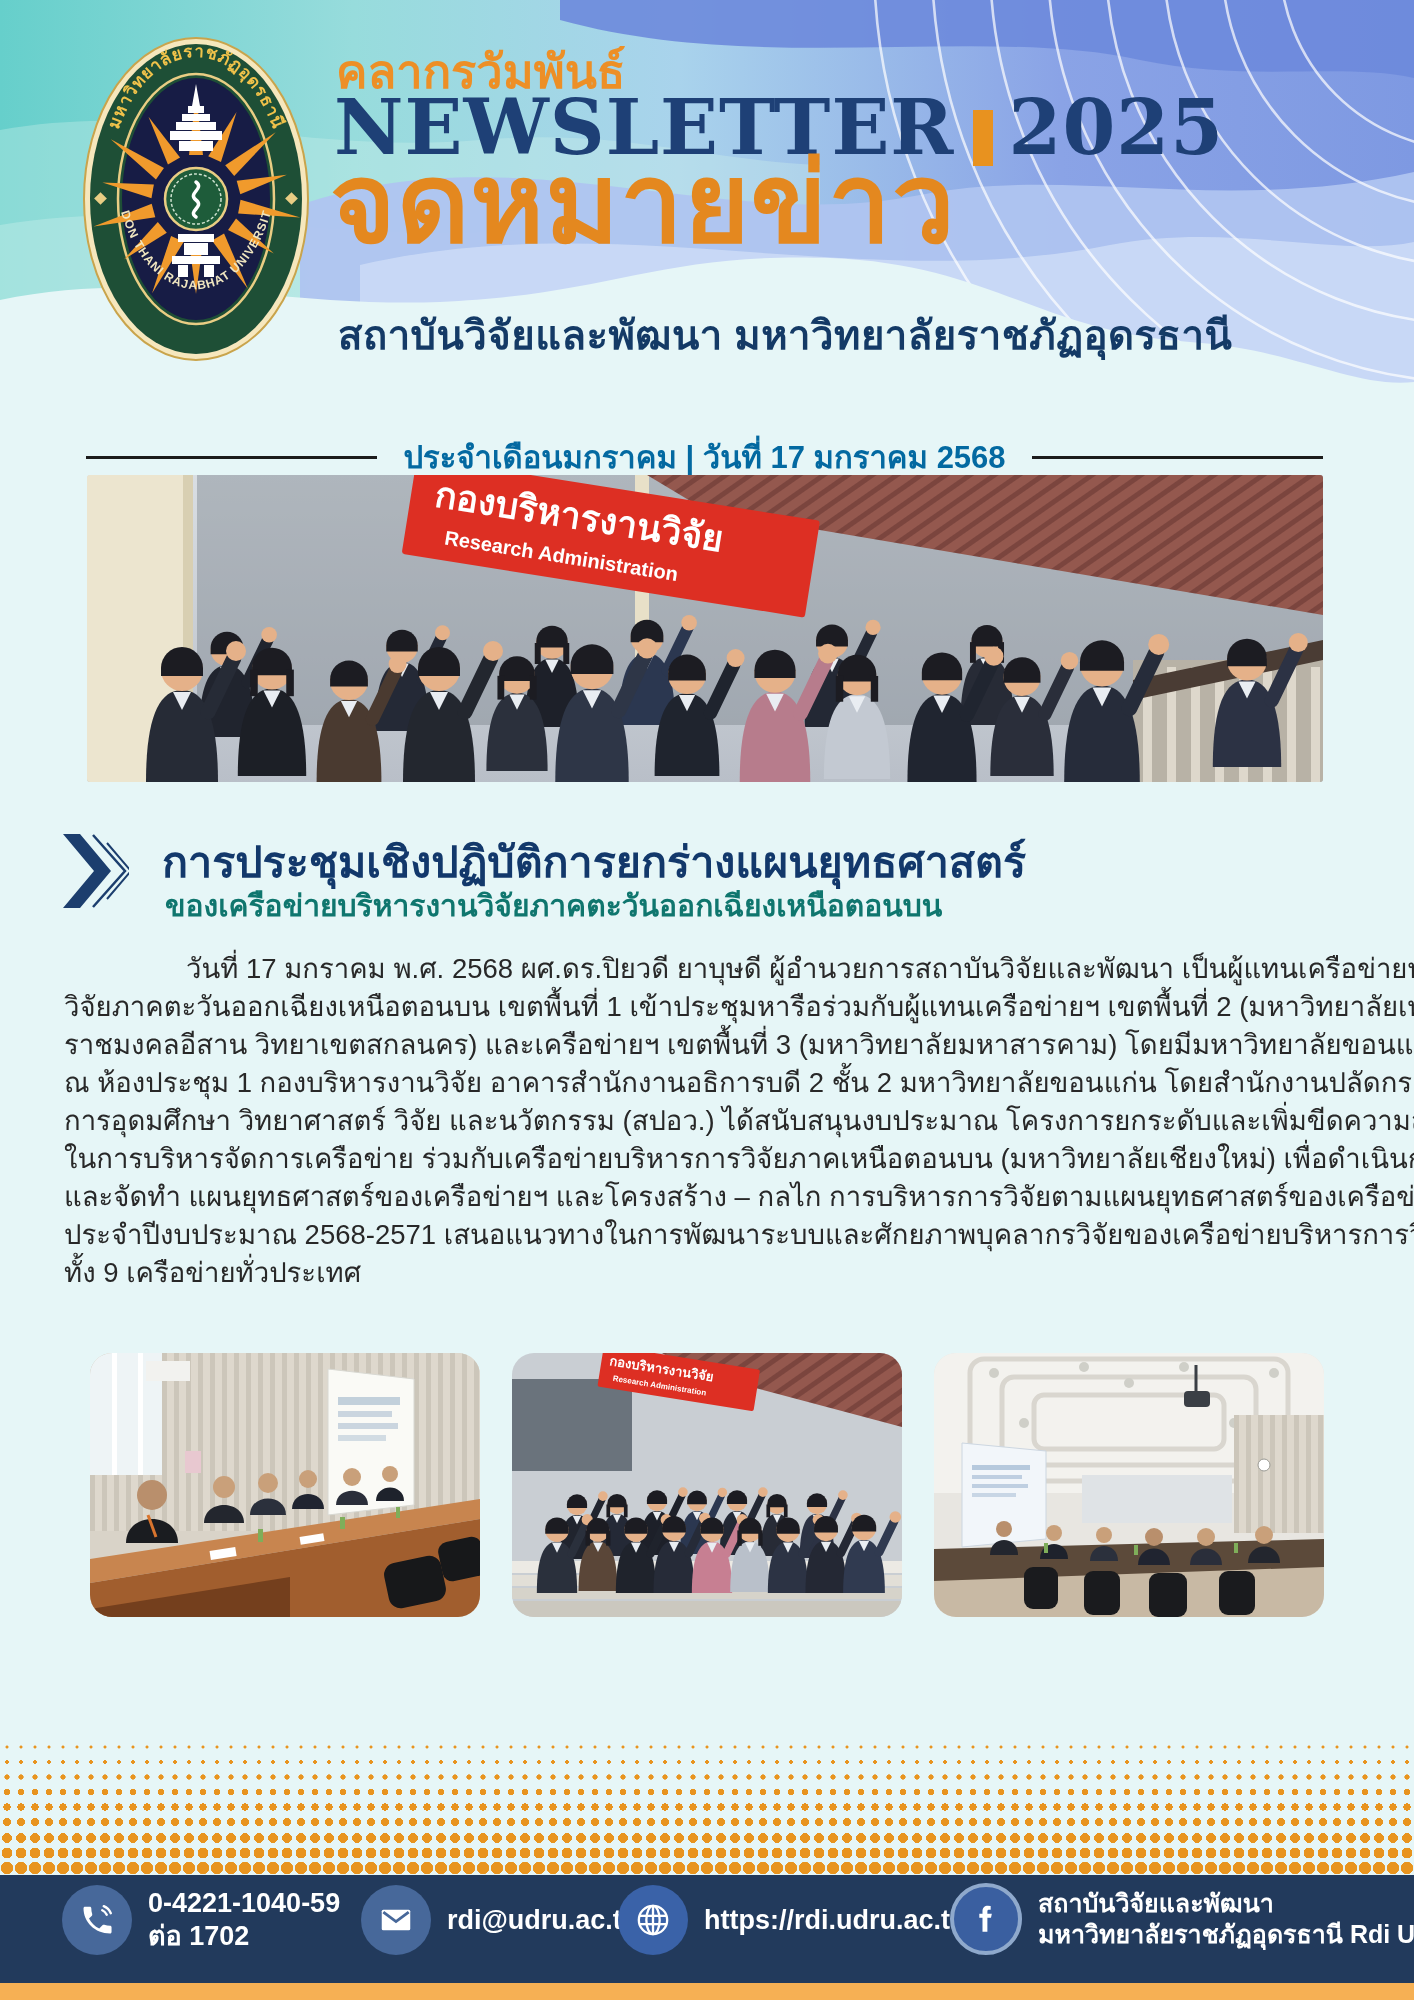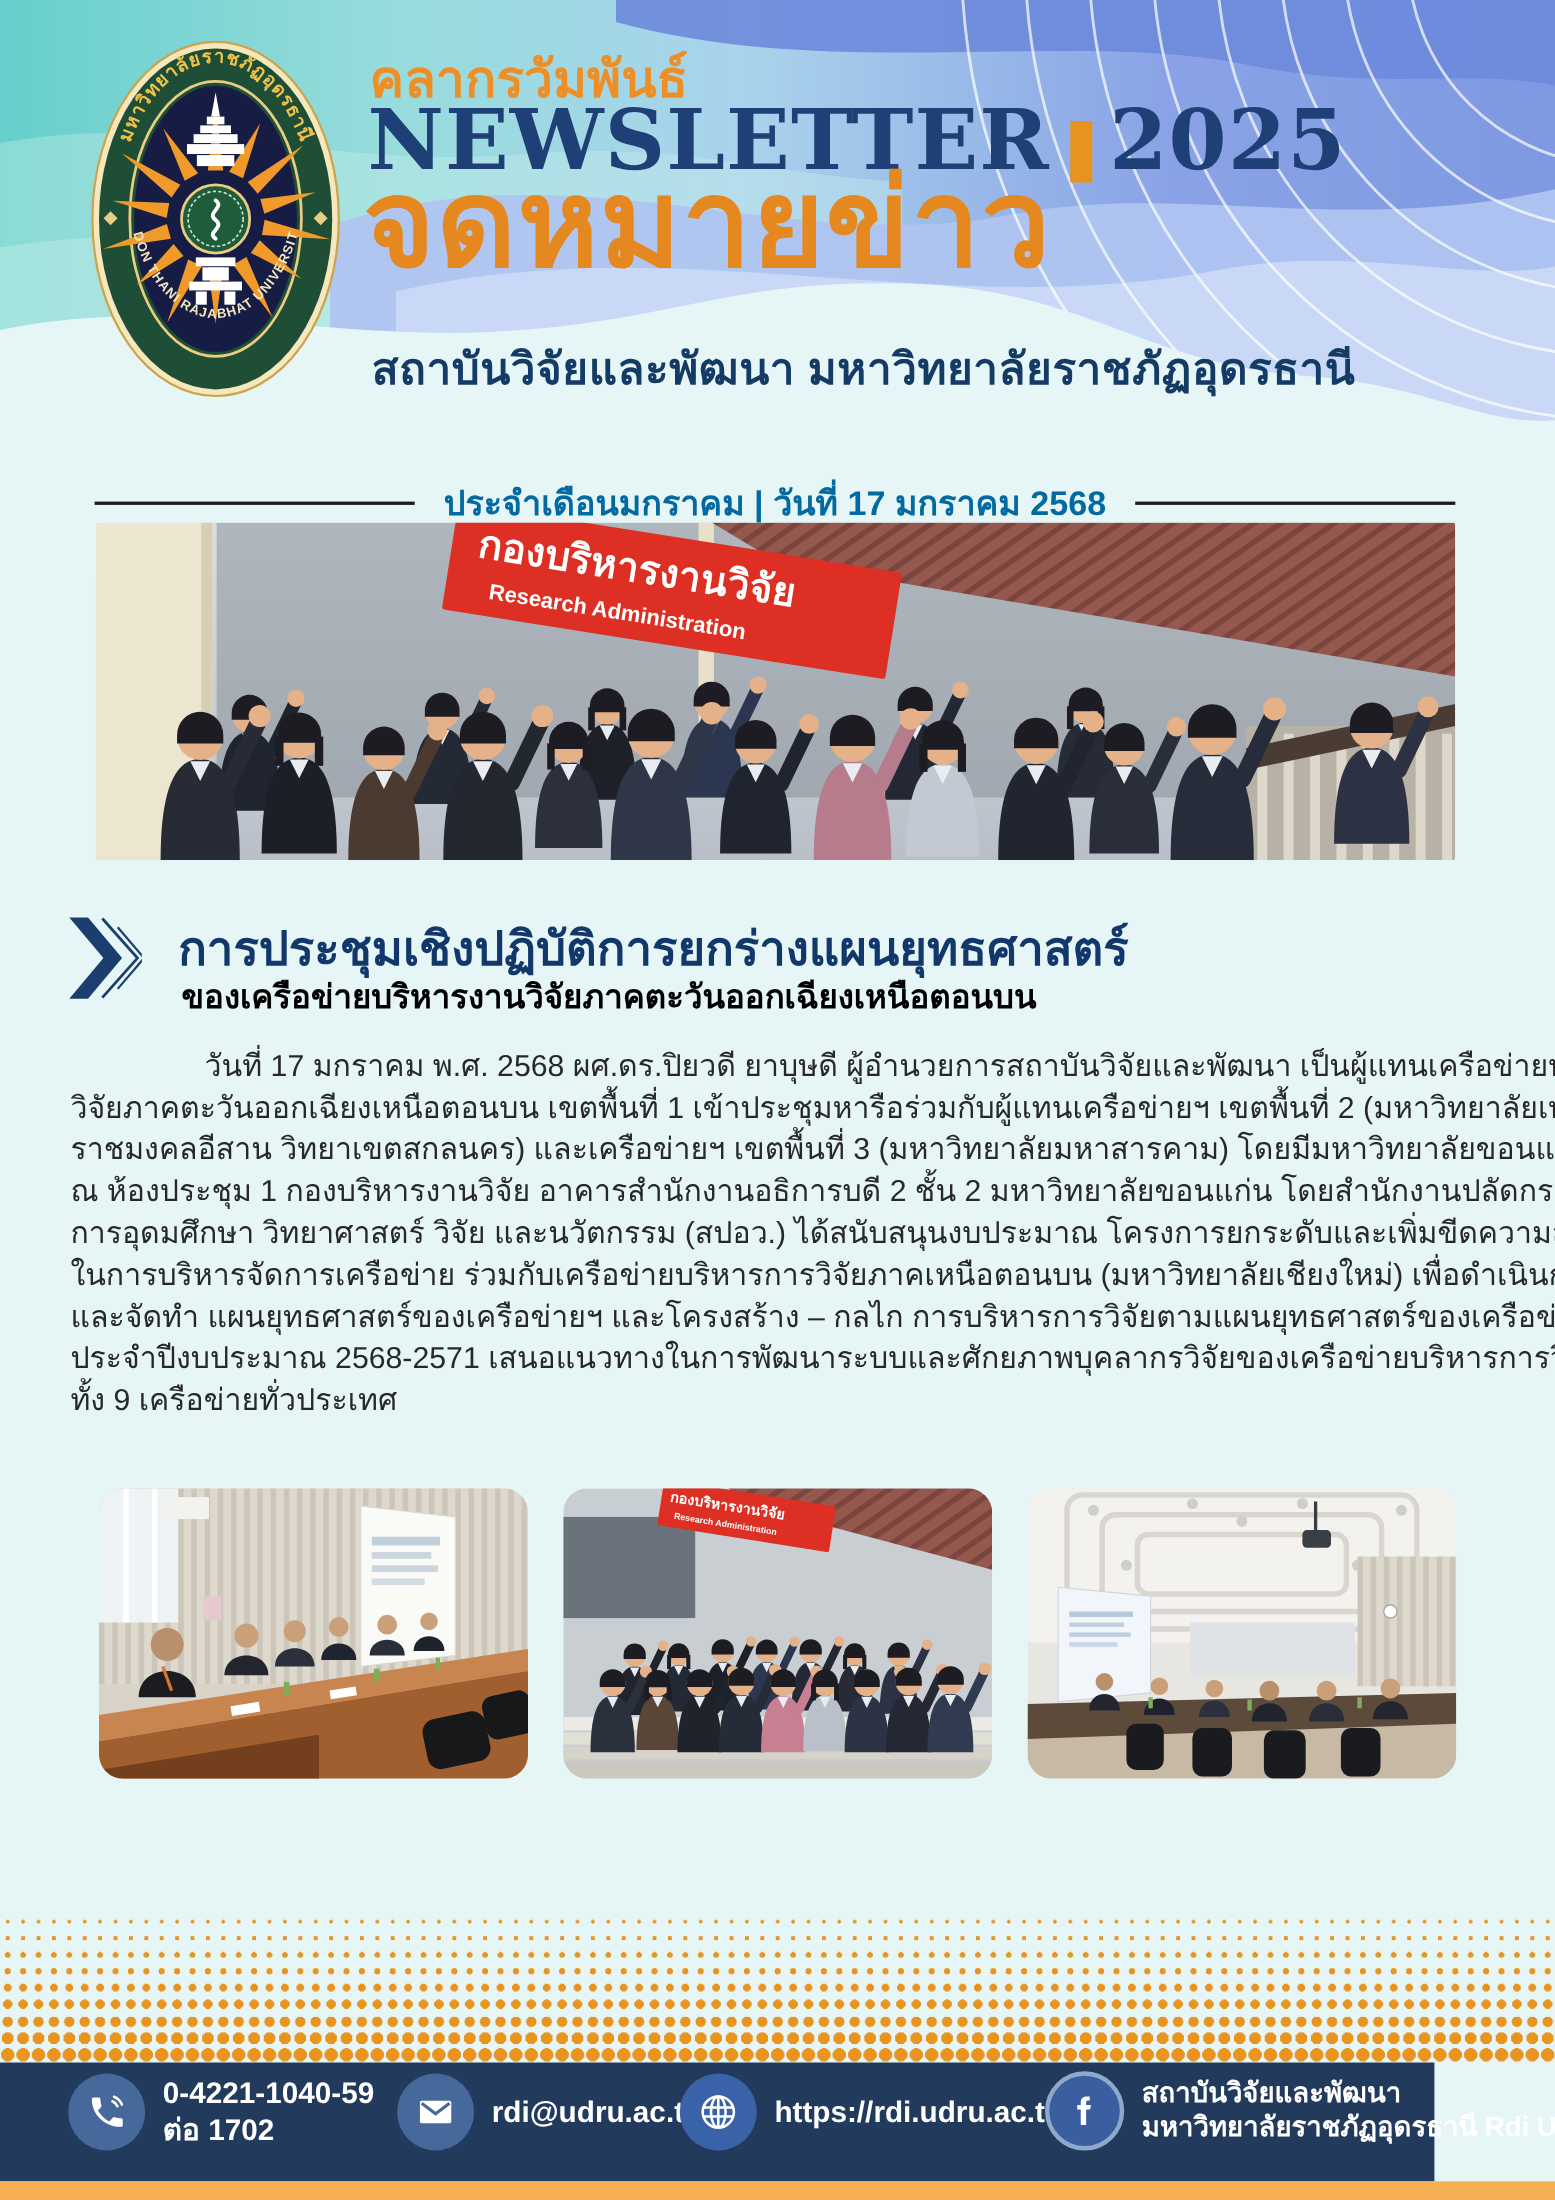--- a/index.html
+++ b/index.html
@@ -27,40 +27,40 @@
 
   
   .mainphoto{left:87px;top:475px;width:1236px;height:307px;border-radius:3px;overflow:hidden;}
   .photorow{left:90px;top:1353px;width:1234px;display:flex;gap:32px;}
   .sphoto{width:390px;height:264px;border-radius:22px;overflow:hidden;flex:0 0 auto;}
   .mainphoto svg,.sphoto svg{display:block;}
 
   
   .chev{left:63px;top:831px;width:66px;height:80px;}
   .atitle{left:162px;top:828px;font-size:43px;font-weight:800;color:#12386B;}
-  .asub{left:165px;top:882px;font-size:30px;font-weight:700;color:#000000;}
+  .asub{left:165px;top:882px;font-size:30px;font-weight:700;color:#0f766e;}
   .abody{left:64px;top:950px;width:1310px;font-size:27.5px;line-height:38px;color:#282828;}
   .bline{white-space:nowrap;}
   .bline.indent{text-indent:122px;}
 
   
   .dots{left:0;top:1739px;width:1414px;}
   .dr{height:15.1px;background-repeat:repeat-x;background-size:14px 15px;}
   .dr1{background-image:radial-gradient(circle 1.6px at 7px 8px,#E8941F 97%,transparent 100%);}
   .dr2{background-image:radial-gradient(circle 2.1px at 7px 8px,#E8941F 97%,transparent 100%);}
   .dr3{background-image:radial-gradient(circle 2.6px at 7px 8px,#E8941F 97%,transparent 100%);}
   .dr4{background-image:radial-gradient(circle 3.1px at 7px 8px,#E8941F 97%,transparent 100%);}
   .dr5{background-image:radial-gradient(circle 3.7px at 7px 8px,#E8941F 97%,transparent 100%);}
   .dr6{background-image:radial-gradient(circle 4.3px at 7px 8px,#E8941F 97%,transparent 100%);}
   .dr7{background-image:radial-gradient(circle 4.9px at 7px 8px,#E8941F 97%,transparent 100%);}
   .dr8{background-image:radial-gradient(circle 5.5px at 7px 8px,#E8941F 97%,transparent 100%);}
   .dr9{background-image:radial-gradient(circle 6.2px at 7px 8px,#E8941F 97%,transparent 100%);}
 
   
-  .foot{left:0;top:1875px;width:1304px;height:108px;background:#223A5C;color:#fff;}
+  .foot{left:0;top:1875px;width:1414px;height:108px;background:#223A5C;color:#fff;}
   .fitem{position:absolute;display:flex;align-items:center;}
   .fic{border-radius:50%;display:flex;align-items:center;justify-content:center;flex:0 0 auto;}
   .ftxt{margin-left:16px;font-weight:600;line-height:33px;font-size:27px;white-space:nowrap;}
   .ftxt.small{font-size:25px;line-height:31px;}
   .ostrip{left:0;top:1983px;width:1414px;height:17px;background:#F6B054;}
 </style>
 </head>
 <body>
 
 <div class="page">

